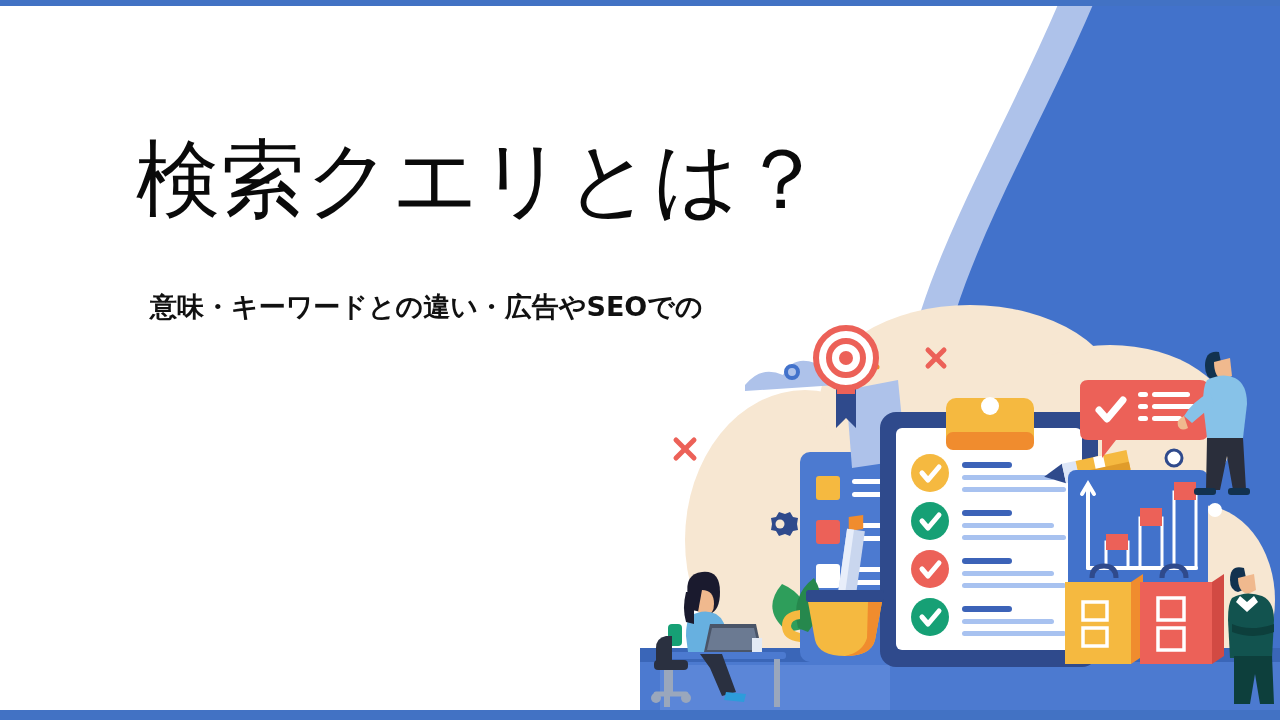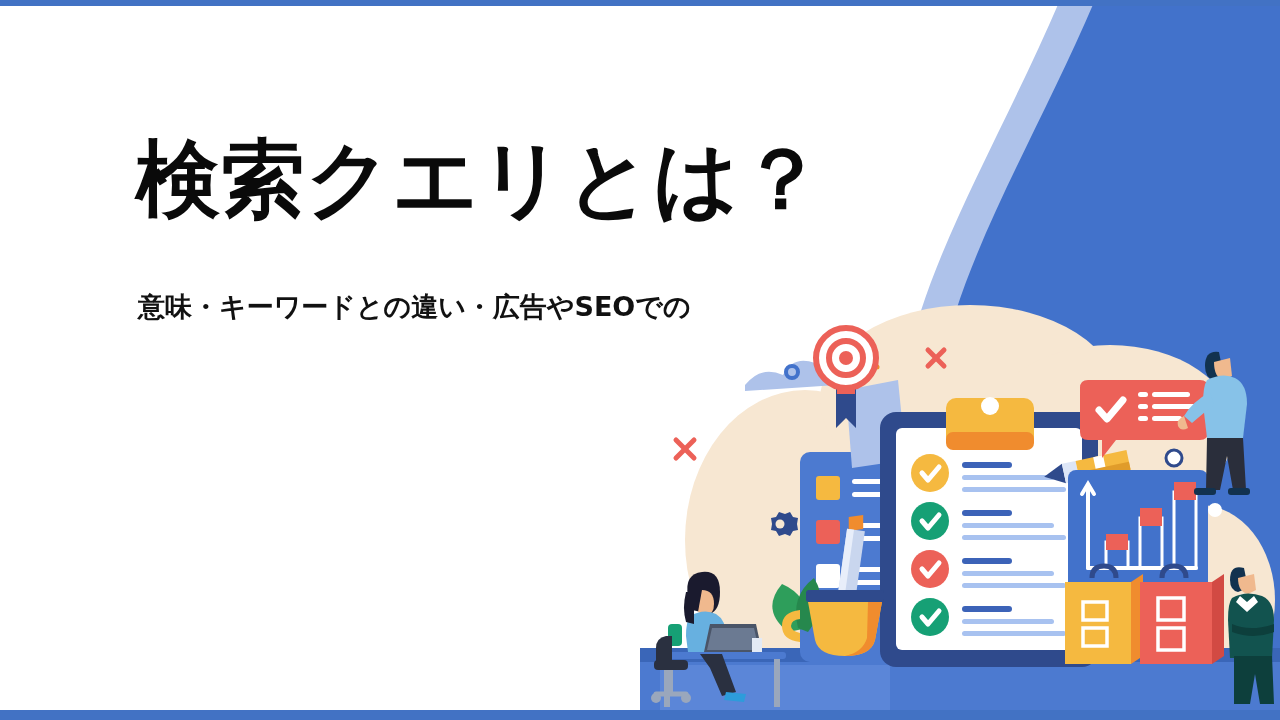--- a/index.html
+++ b/index.html
@@ -14,26 +14,26 @@
   
   .bg-layer{position:absolute;inset:0;}
   .bg-svg{position:absolute;left:0;top:0;width:1280px;height:720px;display:block;}
 
   .top-bar{position:absolute;left:0;top:0;width:1280px;height:6px;background:#4272C4;z-index:40;}
   .bottom-bar{position:absolute;left:0;bottom:0;width:1280px;height:10px;background:#4272C4;z-index:40;}
 
   
   .text-block{position:absolute;left:136px;top:132px;z-index:30;}
   .title{
-    font-size:84px;line-height:1.12;font-weight:700;color:#0a0a0a;
+    font-size:84px;line-height:1.12;font-weight:400;color:#0a0a0a;
     letter-spacing:0.01em;margin:0;white-space:nowrap;
     font-family:"DejaVu Sans","Liberation Sans",sans-serif;
   }
   .subtitle{
-    margin:60px 0 0 2px;
+    margin:60px 0 0 14px;
     font-size:27px;line-height:1.55;font-weight:700;color:#111111;
     font-family:"DejaVu Sans","Liberation Sans",sans-serif;
   }
   .subtitle .line{display:block;white-space:nowrap;}
 
   
   .illustration{position:absolute;left:640px;top:280px;width:640px;height:430px;z-index:25;}
   .illu-svg{position:absolute;left:0;top:0;width:640px;height:430px;display:block;}
 </style>
 </head>

